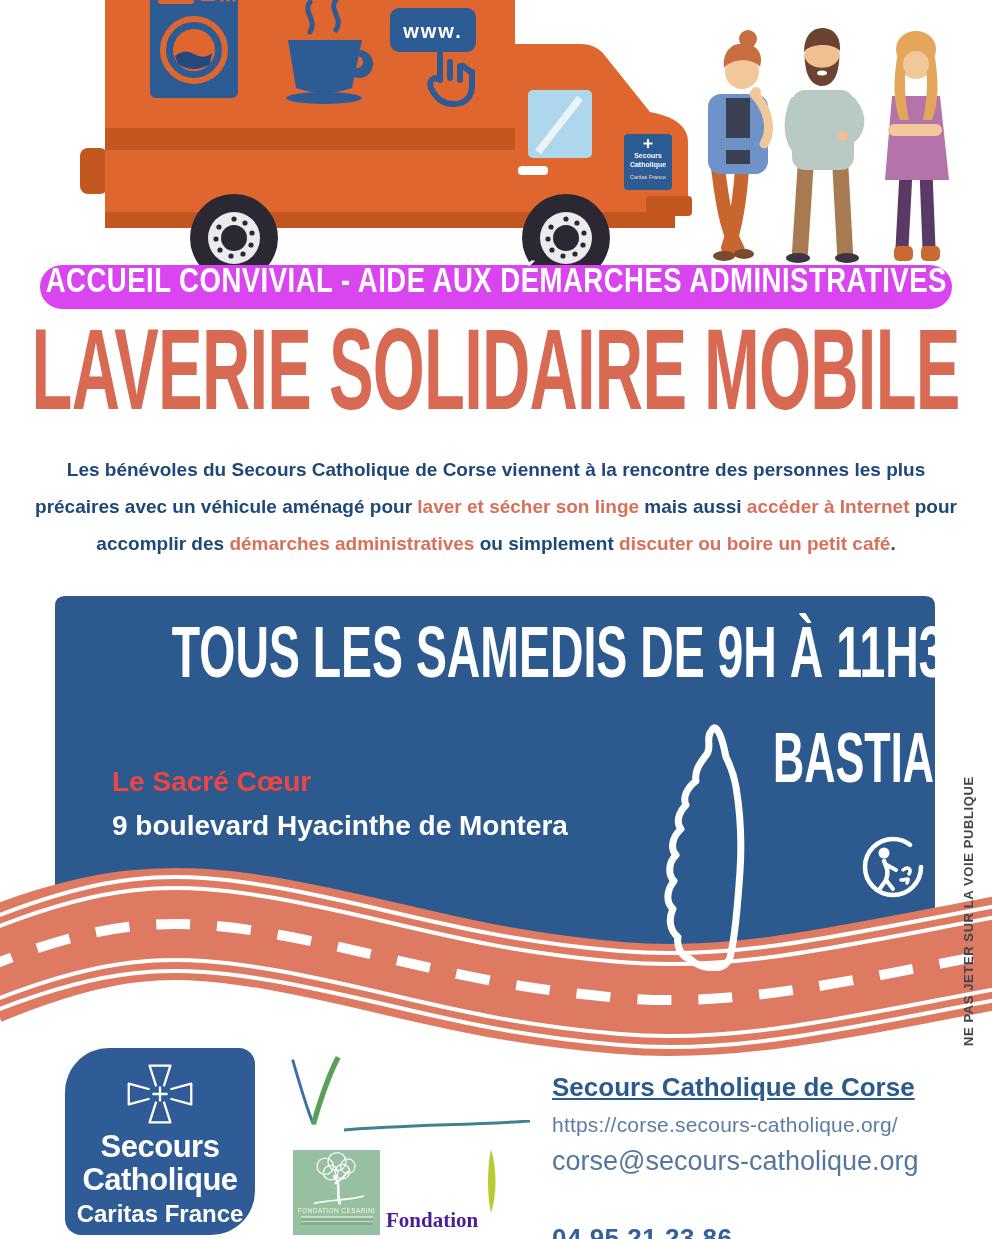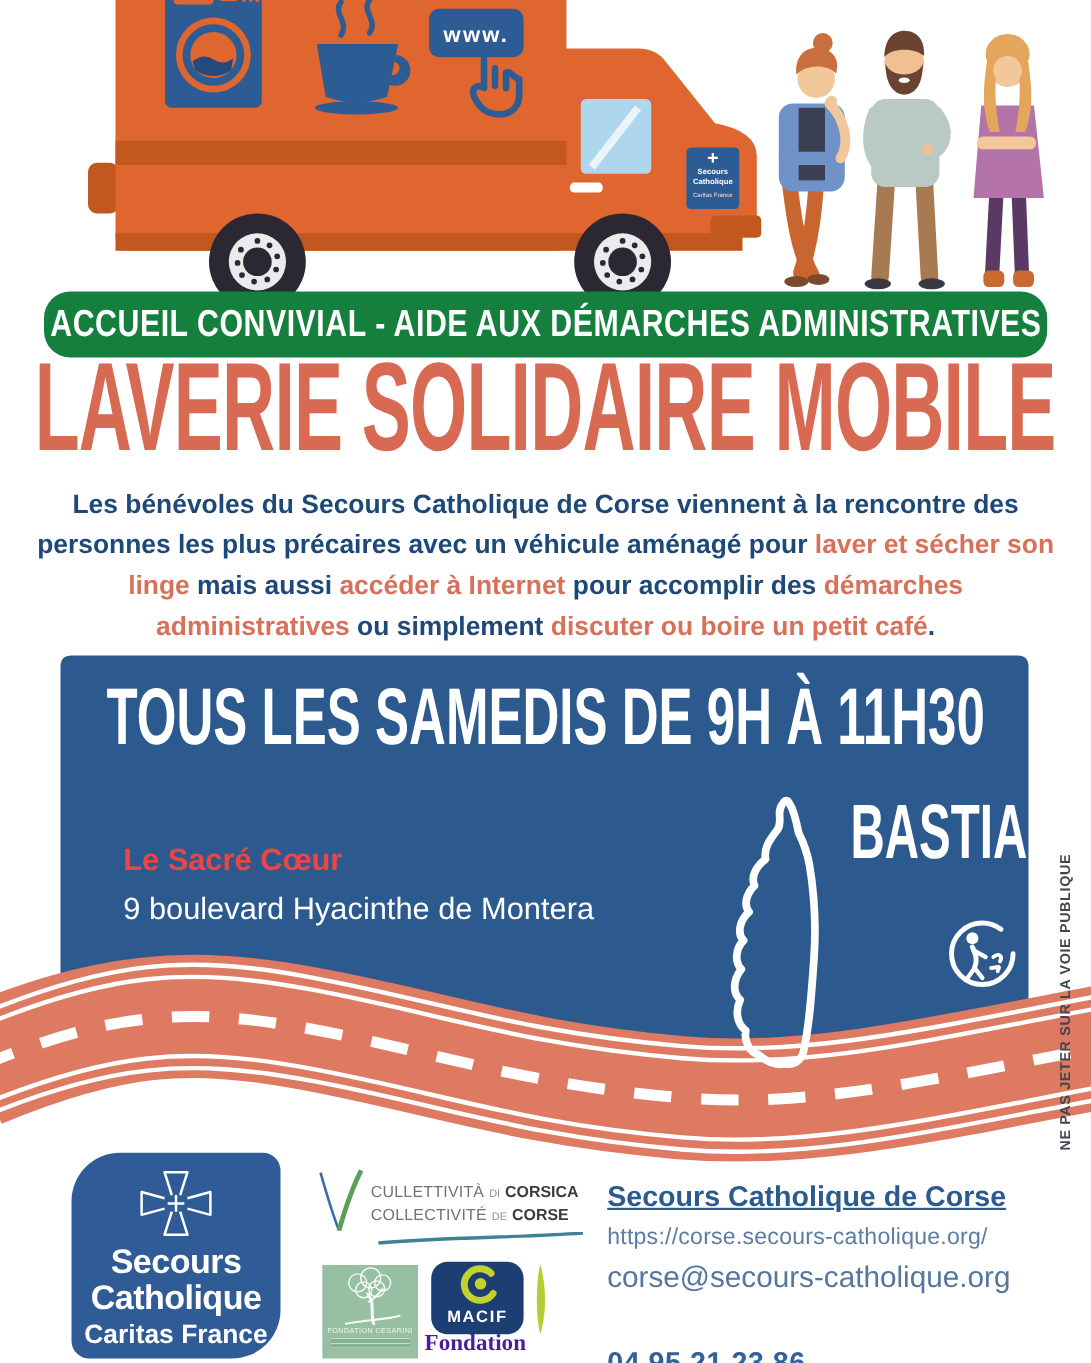--- a/index.html
+++ b/index.html
@@ -3,53 +3,53 @@
 <meta charset="utf-8">
 <style>
   html,body{margin:0;padding:0;background:#ffffff;}
   .poster{
     position:relative;width:992px;height:1239px;overflow:hidden;background:#ffffff;
     font-family:"Liberation Sans", sans-serif;
   }
   .abs{position:absolute;}
   
   .banner{
-    left:40px;top:265px;width:912px;height:60px;background:#15803d;border-radius:24px;
-    display:flex;align-items:center;justify-content:center;
+    left:40px;top:265px;width:912px;height:44px;background:#d946ef;border-radius:24px;
+    display:flex;justify-content:center;
   }
   .banner span{
     color:#ffffff;font-weight:700;font-size:29px;letter-spacing:.5px;white-space:nowrap;
     transform:scale(.95,1.18);
   }
   
   .title{
     left:0;top:316px;width:992px;height:108px;display:flex;align-items:center;justify-content:center;
   }
   .title span{
     color:#d86953;font-weight:700;font-size:88px;white-space:nowrap;letter-spacing:-1px;
     transform:scale(.76,1.30);
   }
   
   .intro{
-    left:26px;top:416px;width:940px;text-align:center;
-    font-size:24px;font-weight:700;line-height:37px;color:#1d4878;
+    left:26px;top:432px;width:940px;text-align:center;
+    font-size:19px;font-weight:700;line-height:37px;color:#1d4878;
   }
   .seg-blue{color:#1d4878;}
   .seg-orange{color:#d8705a;}
   
   .sched-head{
-    left:56px;top:608px;width:880px;height:86px;display:flex;align-items:center;justify-content:center;
+    left:72px;top:608px;width:880px;height:86px;display:flex;align-items:center;justify-content:flex-start;
   }
   .sched-head span{
     color:#ffffff;font-weight:700;font-size:58px;white-space:nowrap;
     transform:scale(.80,1.26);
   }
   .addr1{left:112px;top:718px;color:#fff;font-weight:700;font-size:33px;}
   .addr2{left:112px;top:766px;color:#ef4444;font-weight:700;font-size:28px;}
-  .addr3{left:112px;top:810px;color:#fff;font-weight:400;font-size:28px;}
+  .addr3{left:112px;top:810px;color:#fff;font-weight:700;font-size:28px;}
   .city{
     left:760px;top:722px;width:186px;height:66px;display:flex;align-items:flex-end;justify-content:center;
   }
   .city span{color:#fff;font-weight:700;font-size:54px;white-space:nowrap;transform:scale(.80,1.30);}
   
   .vnote{
     right:16px;top:758px;height:288px;display:flex;align-items:center;
     writing-mode:vertical-rl;transform:rotate(180deg);
     color:#41464e;font-size:13px;font-weight:700;letter-spacing:.6px;white-space:nowrap;
   }
@@ -313,59 +313,40 @@
     <span class="l1">Secours</span>
     <span class="l2">Catholique</span>
     <span class="l3">Caritas France</span>
   </div>
 
   <div class="abs cdc-logo">
     <svg width="58" height="92" viewBox="0 0 70 95" fill="none">
       <path d="M8,6 C16,34 24,62 33,84" stroke="#3e6da6" stroke-width="3.5"></path>
       <path d="M33,84 C41,56 51,26 63,3" stroke="#5aa05a" stroke-width="6.5"></path>
     </svg>
-    <div class="cdc-text">
-      <div>
-        <span class="cdc-n">CULLETTIVITÀ</span>
-        <span class="cdc-s">DI</span>
-        <span class="cdc-b">CORSICA</span>
-      </div>
-      <div>
-        <span class="cdc-n">COLLECTIVITÉ</span>
-        <span class="cdc-s">DE</span>
-        <span class="cdc-b">CORSE</span>
-      </div>
-    </div>
   </div>
   <svg class="abs cdc-swoosh" width="190" height="12" viewBox="0 0 190 12" fill="none">
     <path d="M2,10 C60,5 130,5 188,1" stroke="#3e8294" stroke-width="3"></path>
   </svg>
 
   <div class="abs cesarini">
     <svg width="78" height="56" viewBox="0 0 86 60" fill="none" stroke="rgba(255,255,255,.92)" stroke-linecap="round">
       <circle cx="30" cy="17" r="9" stroke-width="1.4"></circle>
       <circle cx="43" cy="12" r="10" stroke-width="1.4"></circle>
       <circle cx="55" cy="17" r="8" stroke-width="1.4"></circle>
       <circle cx="36" cy="24" r="8" stroke-width="1.4"></circle>
       <circle cx="49" cy="23" r="8" stroke-width="1.4"></circle>
       <path d="M46,58 C42,46 48,38 40,28" stroke-width="3"></path>
       <path d="M41,36 C48,32 52,27 55,23" stroke-width="2"></path>
       <path d="M18,58 C36,54 60,54 72,50" stroke-width="2"></path>
     </svg>
     <span class="lbl">FONDATION CESARINI</span>
     <div class="fine"></div>
   </div>
 
-  <div class="abs macif">
-    <svg width="58" height="44" viewBox="0 0 60 46" fill="none">
-      <path d="M43,11 A15,15 0 1 0 45,30" stroke="#c3d22c" stroke-width="6.5" stroke-linecap="round"></path>
-      <circle cx="33" cy="21" r="5.5" fill="#c3d22c"></circle>
-    </svg>
-    <span class="brand">MACIF</span>
-  </div>
   <svg class="abs macif-leaf" width="18" height="68" viewBox="0 0 18 68">
     <path d="M9,2 C15,22 15,48 9,66 C5,48 5,22 9,2 Z" fill="#b7cc33"></path>
   </svg>
   <div class="abs macif-fondation">Fondation</div>
 
   <div class="abs contact">
     <div class="name">Secours Catholique de Corse</div>
     <div class="url">https://corse.secours-catholique.org/</div>
     <div class="email">corse@secours-catholique.org</div>
     <div class="phone">04 95 21 23 86</div>

